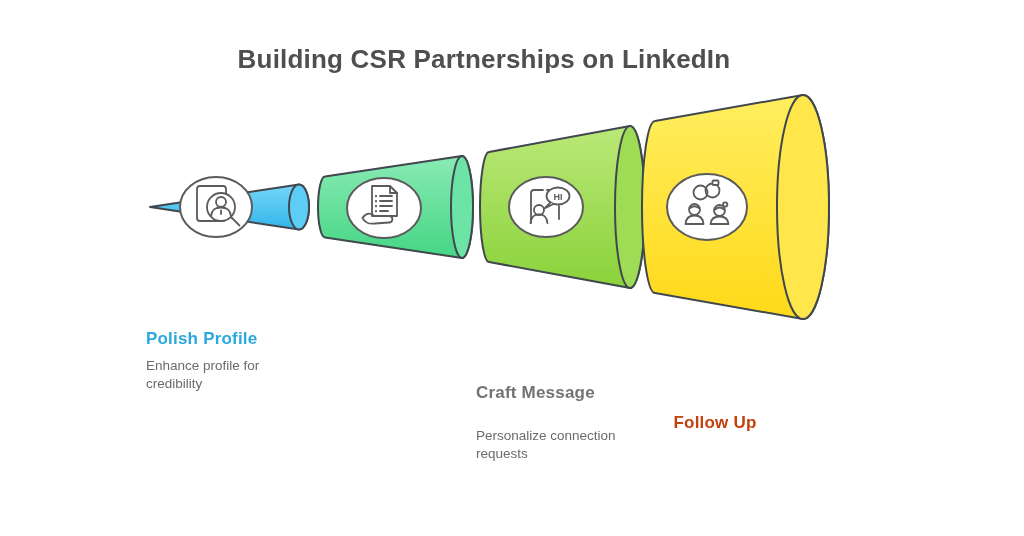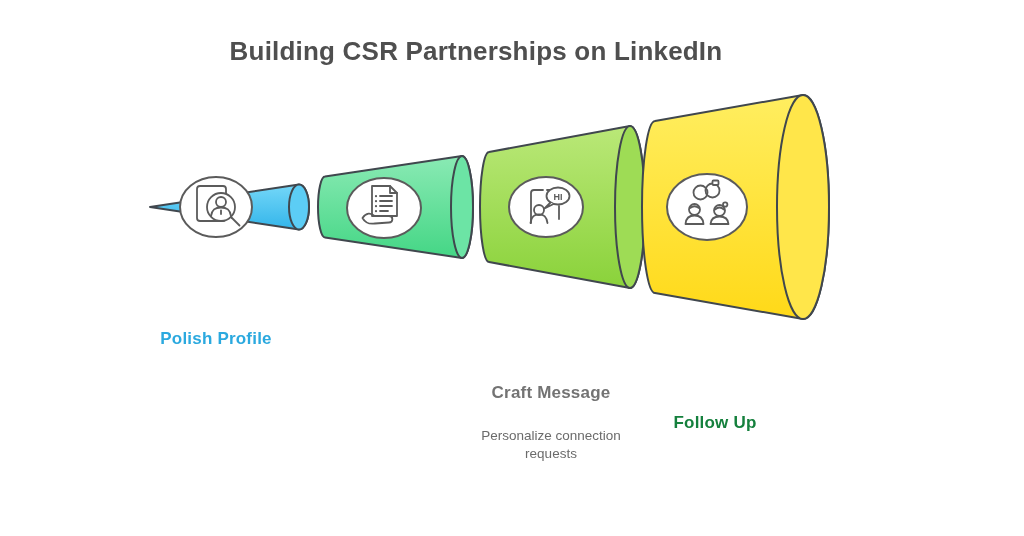--- a/index.html
+++ b/index.html
@@ -3,38 +3,38 @@
 <meta charset="utf-8">
 <style>
   html,body{margin:0;padding:0;}
   body{
     width:1024px;height:536px;background:#ffffff;position:relative;
     font-family:"Liberation Sans","DejaVu Sans",sans-serif;overflow:hidden;
   }
   .page-title{
     position:absolute;top:28px;left:468px;transform:translateX(-50%);
     font-size:26px;font-weight:bold;color:#4f4f4f;white-space:nowrap;
-    letter-spacing:.2px;margin:8px;
+    letter-spacing:.2px;margin:16px;
   }
   #funnel-svg{position:absolute;left:0;top:0;}
   .stage-label{
-    position:absolute;transform:translateX(-50%);text-align:center;
+    position:absolute;transform:translateX(-50%);text-align:left;
   }
   .stage-label h2{
     margin:0 0 8px 0;font-size:17px;font-weight:bold;letter-spacing:.2px;
     white-space:nowrap;
   }
   .stage-label .desc{
     font-size:13.5px;line-height:1.32;color:#6b6b6b;margin:0 auto;
   }
   #stage-block-1{left:216px;top:329px;} #stage-block-1 .desc{width:140px;}
   #stage-block-2{left:380px;top:356px;} #stage-block-2 .desc{width:155px;}
   #stage-block-3{left:551px;top:383px;} #stage-block-3 .desc{width:150px;margin-top:24px;}
   #stage-block-4{left:715px;top:413px;} #stage-block-4 .desc{width:125px;}
-  .c1{color:#2BA9DF;} .c2{color:#41CE87;} .c3{color:#737373;} .c4{color:#15803d;}
+  .c1{color:#2BA9DF;} .c2{color:#41CE87;} .c3{color:#737373;} .c4{color:#c2410c;}
 </style>
 </head>
 <body>
 
 <h1 class="page-title">Building CSR Partnerships on LinkedIn</h1>
 
 <svg id="funnel-svg" width="1024" height="536" viewBox="0 0 1024 536">
   <defs>
     <linearGradient id="gBlue" x1="0" y1="0" x2="0" y2="1">
       <stop offset="0" stop-color="#74d7f8"></stop>
@@ -123,20 +123,21 @@
       <circle cx="719.5" cy="210.5" r="5.5"></circle>
       <circle cx="725.2" cy="204.5" r="2.2"></circle>
       <path d="M 715 209.5 Q 719.5 205.5 724 209.5"></path>
       <path d="M 710.5 224 C 711 218 715 216.5 719.5 216.5 C 724 216.5 728 218 728.5 224 Z"></path>
     </g>
   </g>
 </svg>
 
 <div class="stage-label" id="stage-block-1">
   <h2 class="c1">Polish Profile</h2>
+  <p class="desc">Enhance profile for credibility</p>
 </div>
 
 <div class="stage-label" id="stage-block-2">
 </div>
 
 <div class="stage-label" id="stage-block-3">
   <h2 class="c3">Craft Message</h2>
   <p class="desc">Personalize connection requests</p>
 </div>
 

